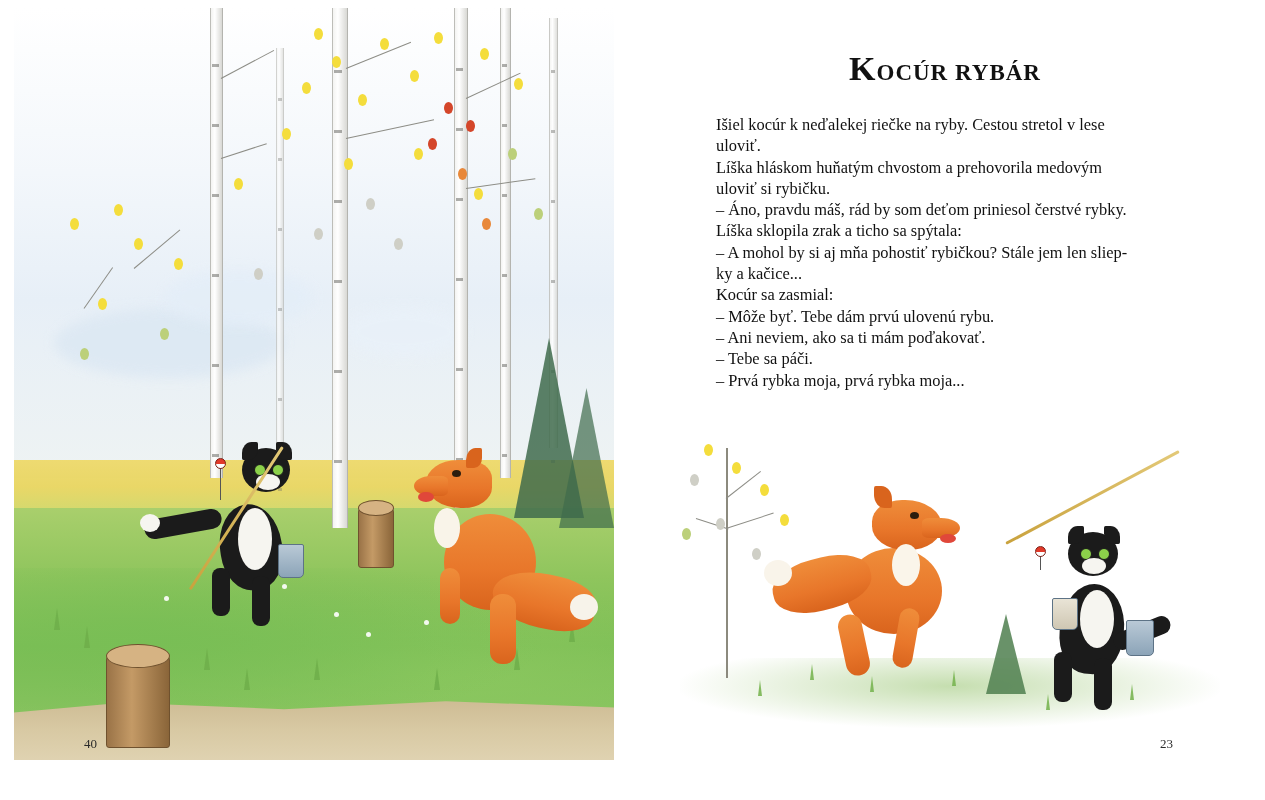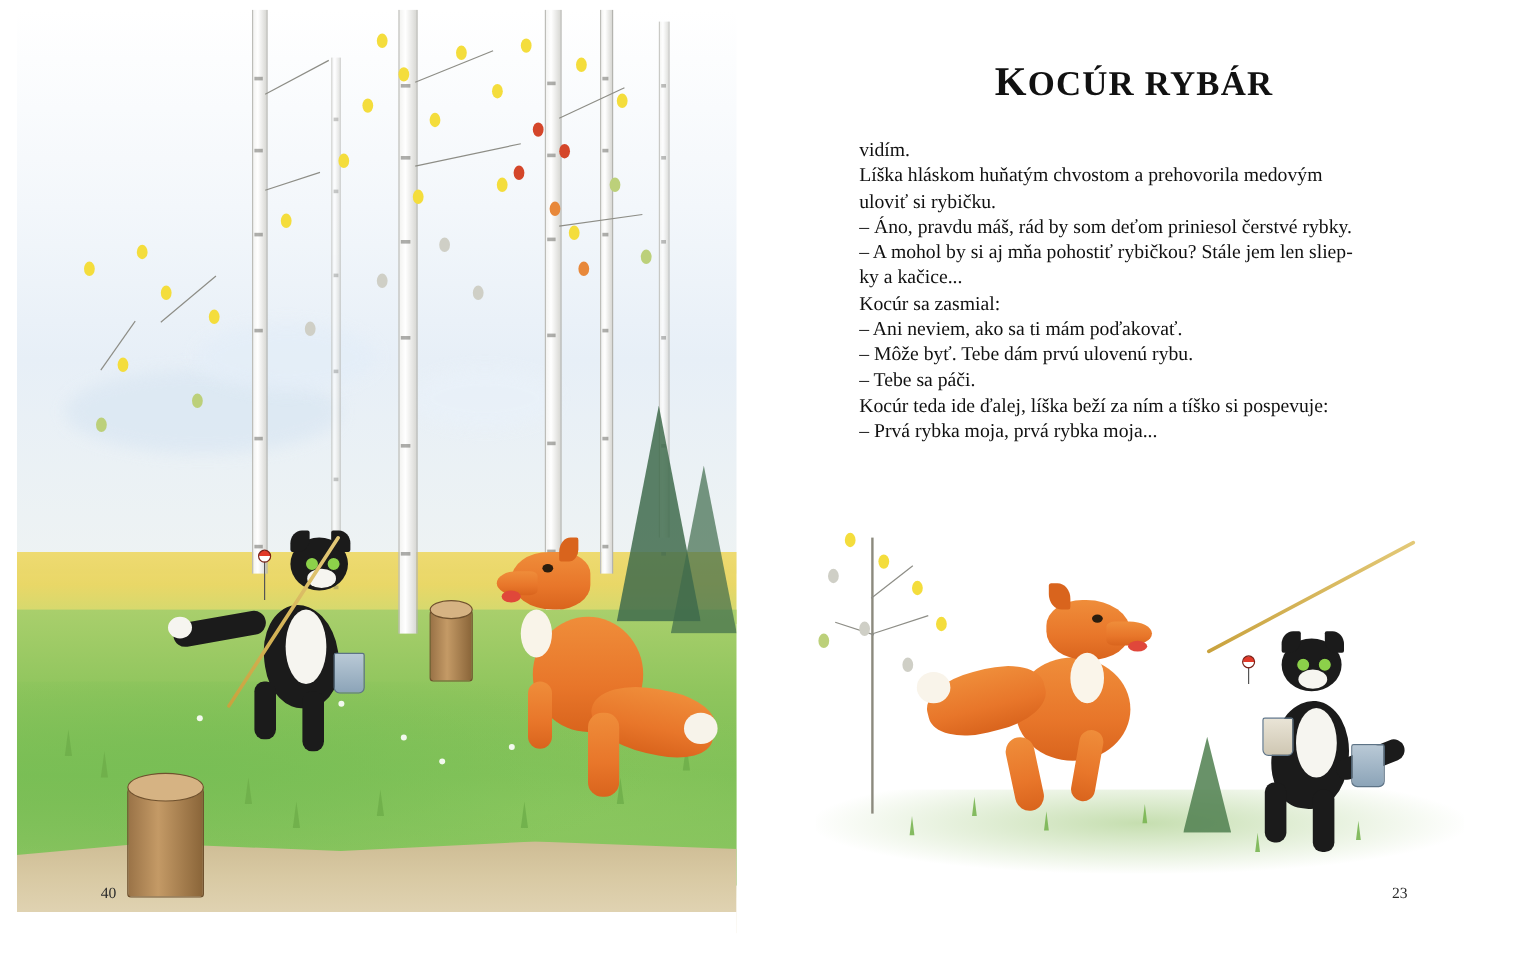--- a/index.html
+++ b/index.html
@@ -218,21 +218,21 @@
     top: 42px;
     width: 610px;
     text-align: center;
     font-family: "Liberation Serif", serif;
     font-weight: bold;
     font-size: 34px;
     letter-spacing: 1px;
     color: #111111;
   }
   .story-title .small {
-    font-size: 29px;
+    font-size: 23px;
   }
   .story-body {
     position: absolute;
     left: 76px;
     top: 106px;
     width: 496px;
     font-family: "Liberation Serif", serif;
     font-size: 16.4px;
     line-height: 21.3px;
     color: #111111;
@@ -394,31 +394,32 @@
     </div>
   </div>
 
   <div class="page-right">
 
     <div class="story-title">
       <span>K</span><span class="small">OCÚR RYBÁR</span>
     </div>
 
     <div class="story-body">
-      <p>vidím.</p>
+      <p>Išiel kocúr k neďalekej riečke na ryby. Cestou stretol v lese</p>
+      <p>uloviť.</p>
       <p>Líška hláskom huňatým chvostom a prehovorila medovým</p>
       <p>uloviť si rybičku.</p>
       <p>– Áno, pravdu máš, rád by som deťom priniesol čerstvé rybky.</p>
+      <p>Líška sklopila zrak a ticho sa spýtala:</p>
       <p>– A mohol by si aj mňa pohostiť rybičkou? Stále jem len sliep-</p>
       <p>ky a kačice...</p>
       <p>Kocúr sa zasmial:</p>
+      <p>– Môže byť. Tebe dám prvú ulovenú rybu.</p>
       <p>– Ani neviem, ako sa ti mám poďakovať.</p>
-      <p>– Môže byť. Tebe dám prvú ulovenú rybu.</p>
       <p>– Tebe sa páči.</p>
-      <p>Kocúr teda ide ďalej, líška beží za ním a tíško si pospevuje:</p>
       <p>– Prvá rybka moja, prvá rybka moja...</p>
     </div>
 
     <div class="illus-right">
       <div class="r-ground"></div>
 
       <div class="sapling" style="left:66px; top:40px; height:230px;"></div>
       <div class="branch" style="left:66px; top:90px; width:44px; transform:rotate(-38deg);"></div>
       <div class="branch" style="left:66px; top:120px; width:50px; transform:rotate(-18deg);"></div>
       <div class="branch" style="left:36px; top:110px; width:34px; transform:rotate(18deg);"></div>

